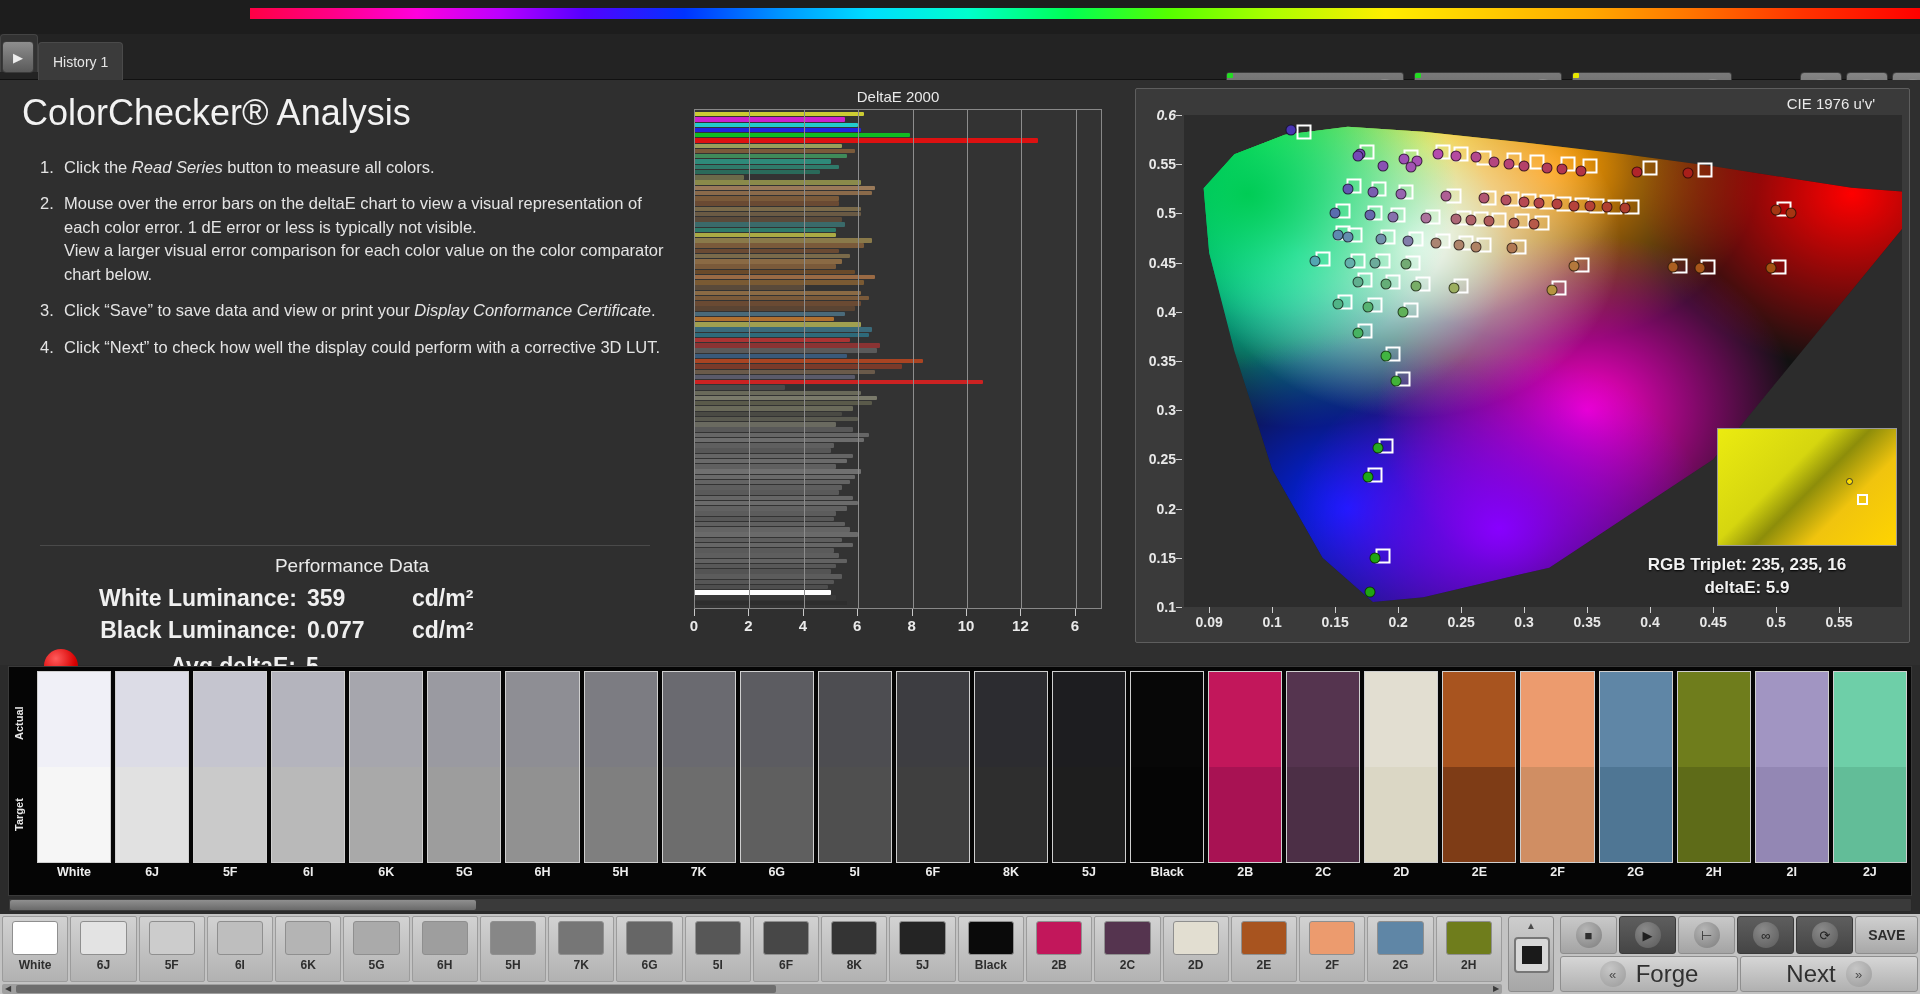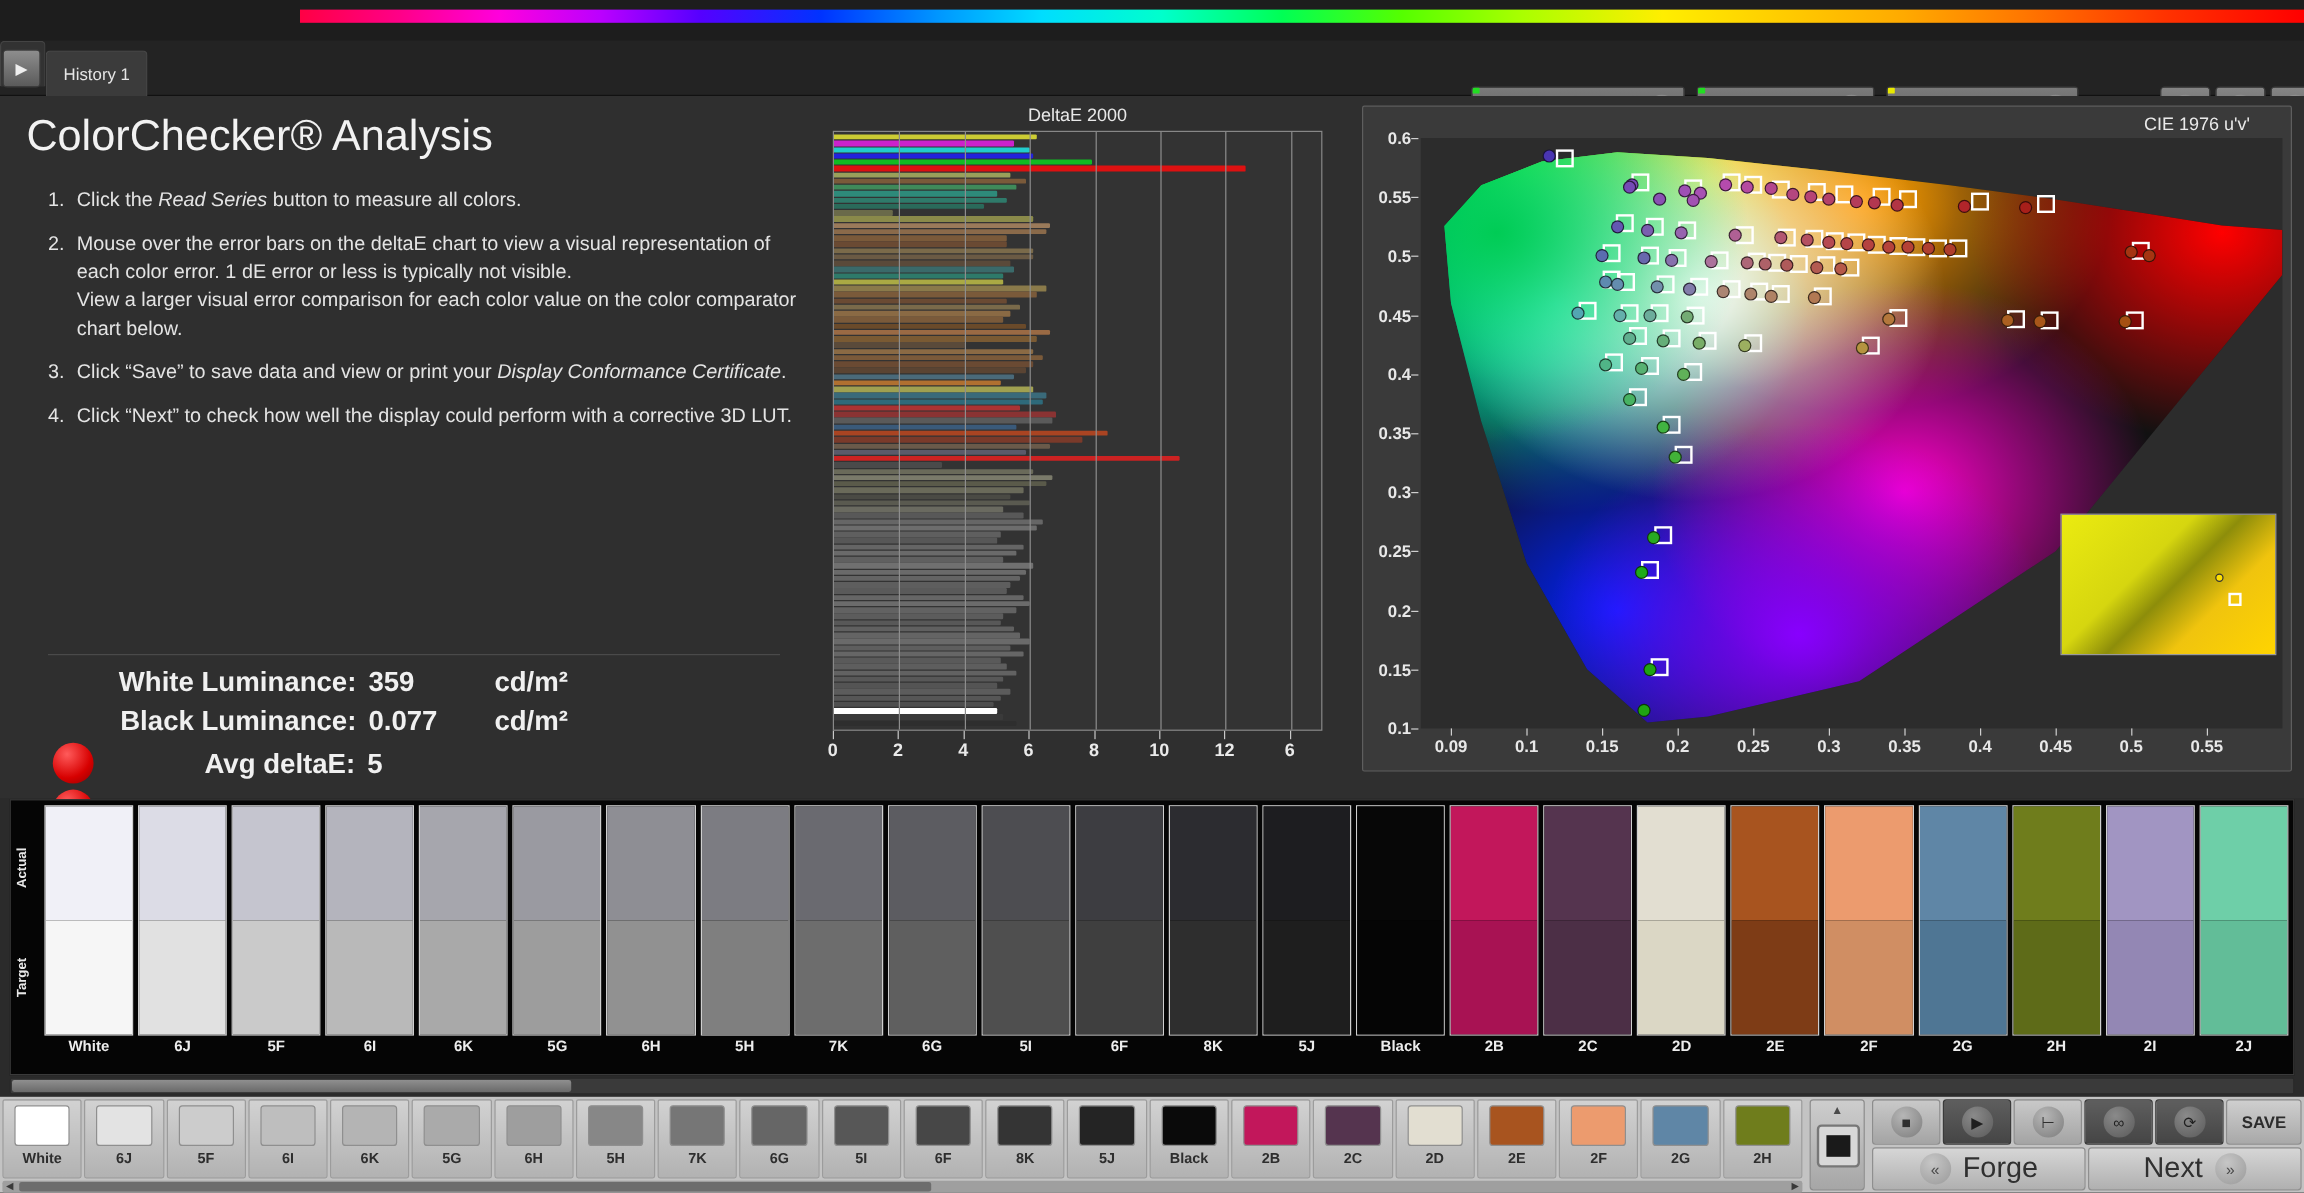--- a/index.html
+++ b/index.html
@@ -401,20 +401,21 @@
       <ol class="steps" id="steps-list">
           <li>Click the <i>Read Series</i> button to measure all colors.</li>
           <li>Mouse over the error bars on the deltaE chart to view a visual representation of each color error. 1 dE error or less is typically not visible.<br>View a larger visual error comparison for each color value on the color comparator chart below.</li>
           <li>Click “Save” to save data and view or print your <i>Display Conformance Certificate</i>.</li>
           <li>Click “Next” to check how well the display could perform with a corrective 3D LUT.</li>
         </ol>
     </div>
 
     <div id="perf-divider"></div>
     <div id="perf">
+      <div id="perf-heading">Performance Data</div>
       <div class="prow">
         <span class="plabel">White Luminance:</span>
         <span class="pval">359</span>
         <span class="punit">cd/m²</span>
       </div>
       <div class="prow">
         <span class="plabel">Black Luminance:</span>
         <span class="pval">0.077</span>
         <span class="punit">cd/m²</span>
       </div>
@@ -575,21 +576,21 @@
           <div class="ylab" style="top: 246px;">0.35</div>
           <div class="ytick" style="top: 196.8px;"></div>
           <div class="ylab" style="top: 196.8px;">0.4</div>
           <div class="ytick" style="top: 147.6px;"></div>
           <div class="ylab" style="top: 147.6px;">0.45</div>
           <div class="ytick" style="top: 98.4px;"></div>
           <div class="ylab" style="top: 98.4px;">0.5</div>
           <div class="ytick" style="top: 49.2px;"></div>
           <div class="ylab" style="top: 49.2px;">0.55</div>
           <div class="ytick" style="top: 0px;"></div>
-          <div class="ylab" style="top: 0px;">0.6</div>
+          <div class="ylab" style="top: 0px; font-style: italic;">0.6</div>
         </div>
       <div id="cie-plot">
         <svg id="cie-gamut" width="718" height="492">
             <defs>
               <clipPath id="cp">
                 <polygon points="19.65052631578948,73.30799999999999 50.38596491228072,39.3599999999999 100.77192982456141,19.680000000000007 163.7543859649123,11.807999999999993 239.33333333333337,16.72800000000001 340.1052631578948,27.55200000000002 440.87719298245617,39.3599999999999 529.0526315789475,51.16799999999995 604.6315789473684,62.97599999999994 667.6140350877193,72.81599999999997 746.9719298245615,78.71999999999997 529.0526315789475,344.4 365.2982456140352,452.64 239.33333333333337,482.16 188.94736842105263,487.08 138.56140350877197,442.8 88.17543859649125,354.24 50.38596491228072,236.16 25.19298245614036,137.76" fill="#111"></polygon>
               </clipPath>
               <radialGradient id="bl-g" cx="50%" cy="50%" r="50%">
                 <stop offset="0%" stop-color="#00ff22" stop-opacity="1"></stop>
                 <stop offset="100%" stop-color="#00ff22" stop-opacity="0"></stop>
@@ -807,20 +808,24 @@
           <div class="cxlab" style="left: 529.053px;">0.45</div>
           <div class="cxtick" style="left: 592.035px;"></div>
           <div class="cxlab" style="left: 592.035px;">0.5</div>
           <div class="cxtick" style="left: 655.018px;"></div>
           <div class="cxlab" style="left: 655.018px;">0.55</div>
         </div>
       <div id="cie-swatch">
         <span class="marker"></span>
         <span class="tgt"></span>
       </div>
+      <div id="cie-readout">
+        <div>RGB Triplet: 235, 235, 16</div>
+        <div>deltaE: 5.9</div>
+      </div>
     </div>
   </div>
 
   <div id="comparator">
     <div id="side-labels">
       <div class="sidelab" id="lab-actual">Actual</div>
       <div class="sidelab" id="lab-target">Target</div>
     </div>
     <div id="swatch-row">
         <div class="swcell">

